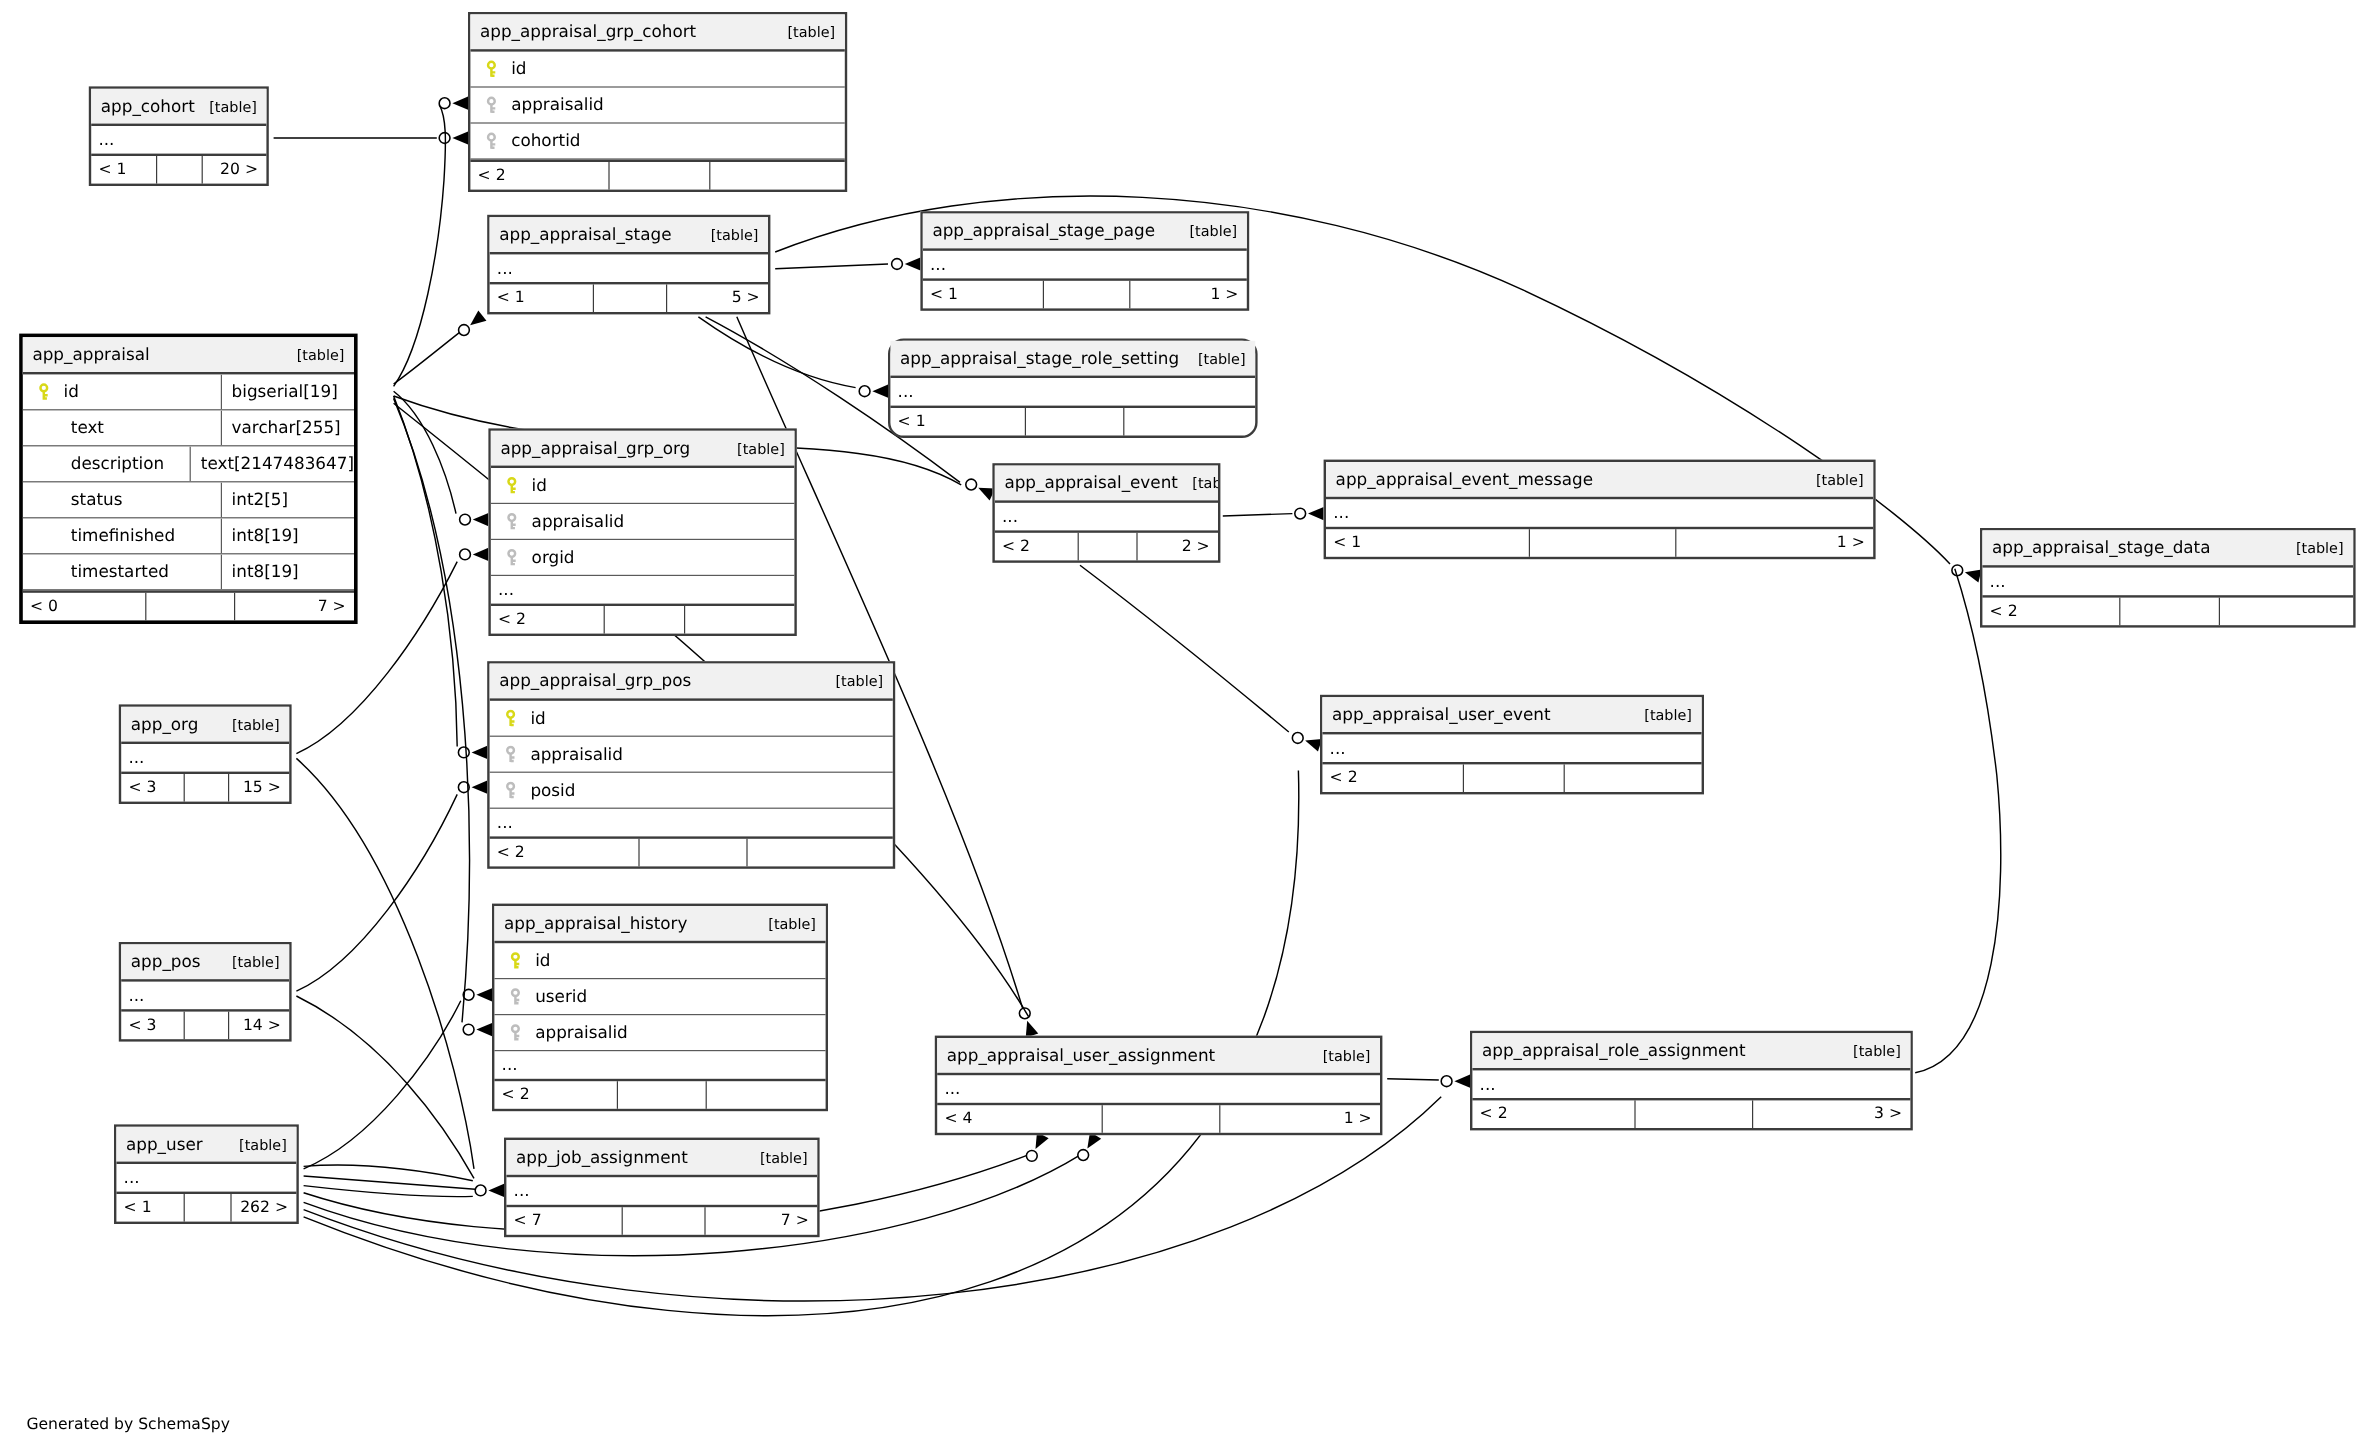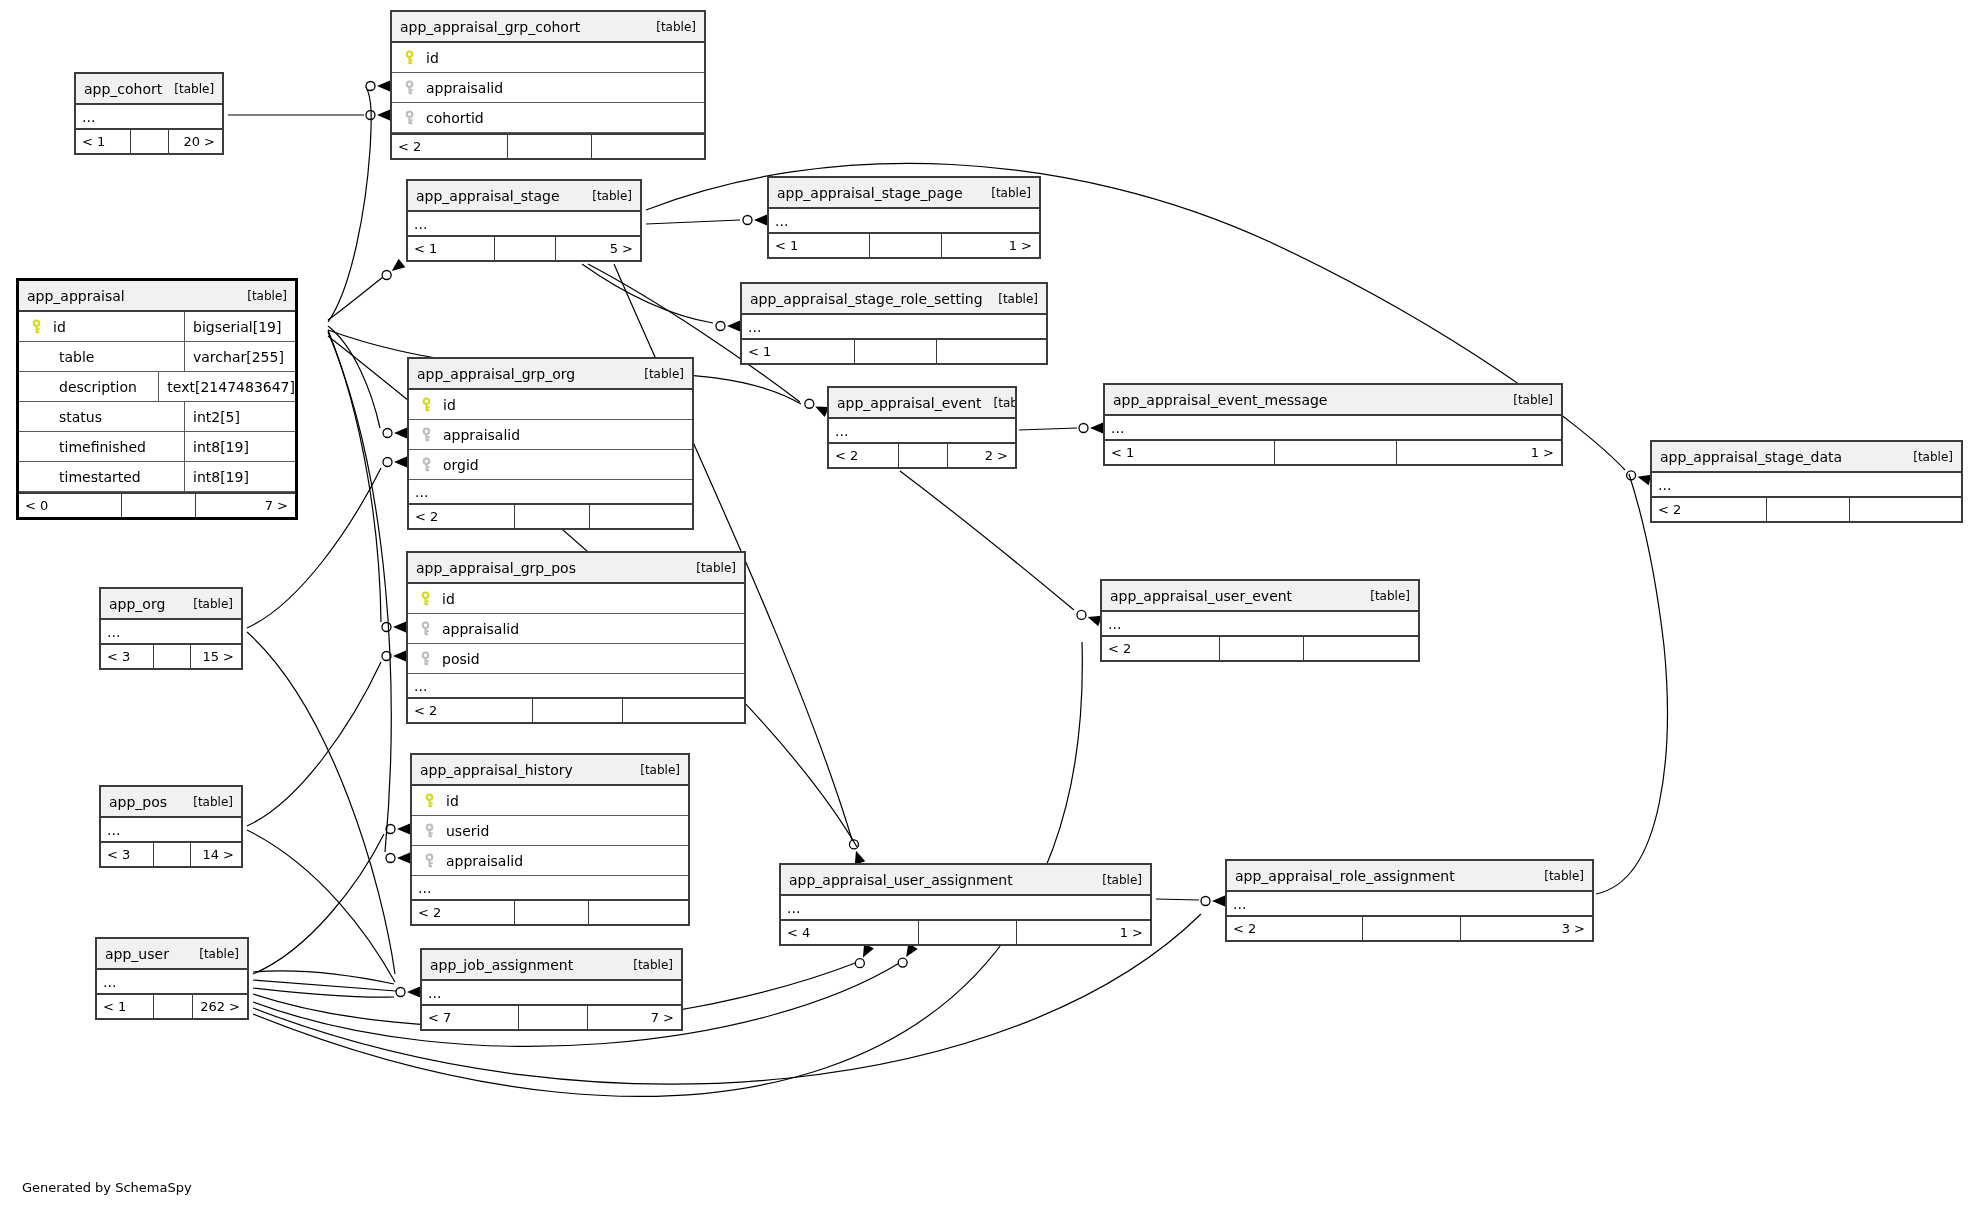--- a/index.html
+++ b/index.html
@@ -174,21 +174,21 @@
         </div>
         <div class="row dots">
           <span class="fl">...</span>
         </div>
         <div class="ftr">
           <div class="fc1">&lt; 1</div>
           <div class="fc2"></div>
           <div class="fc3">1 &gt;</div>
         </div>
       </div>
-      <div class="tbl" style="left: 740px; top: 282px; width: 308px;">
+      <div class="tbl" style="left: 740px; top: 282px; width: 308px; border-radius: 13px;">
         <div class="hdr">
           <span class="nm">app_appraisal_stage_role_setting</span>
           <span class="bd">[table]</span>
         </div>
         <div class="row dots">
           <span class="fl">...</span>
         </div>
         <div class="ftr">
           <div class="fc1">&lt; 1</div>
           <div class="fc2"></div>
@@ -249,21 +249,21 @@
                 <circle cx="7" cy="4.5" r="3" fill="none" stroke="#d8d818" stroke-width="2.2"></circle>
                 <path d="M7 7.5 L7 15 M7 11 L10.5 11 M7 14 L9.8 14" stroke="#d8d818" stroke-width="2.2" fill="none"></path>
               </svg>
             </span>
             <span class="fl">id</span>
           </div>
           <div class="rcol">bigserial[19]</div>
         </div>
         <div class="row">
           <div class="lcol noicon">
-            <span class="fl">table</span>
+            <span class="fl">text</span>
           </div>
           <div class="rcol">varchar[255]</div>
         </div>
         <div class="row">
           <div class="lcol noicon">
             <span class="fl">description</span>
           </div>
           <div class="rcol">text[2147483647]</div>
         </div>
         <div class="row">
@@ -283,21 +283,21 @@
             <span class="fl">timestarted</span>
           </div>
           <div class="rcol">int8[19]</div>
         </div>
         <div class="ftr">
           <div class="fc1">&lt; 0</div>
           <div class="fc2"></div>
           <div class="fc3">7 &gt;</div>
         </div>
       </div>
-      <div class="tbl" style="left: 407px; top: 357px; width: 287px;">
+      <div class="tbl" style="left: 407px; top: 357px; width: 257px;">
         <div class="hdr">
           <span class="nm">app_appraisal_grp_org</span>
           <span class="bd">[table]</span>
         </div>
         <div class="row">
           <span class="ki">
             <svg viewBox="0 0 14 17" width="13" height="16">
               <circle cx="7" cy="4.5" r="3" fill="none" stroke="#d8d818" stroke-width="2.2"></circle>
               <path d="M7 7.5 L7 15 M7 11 L10.5 11 M7 14 L9.8 14" stroke="#d8d818" stroke-width="2.2" fill="none"></path>
             </svg>

